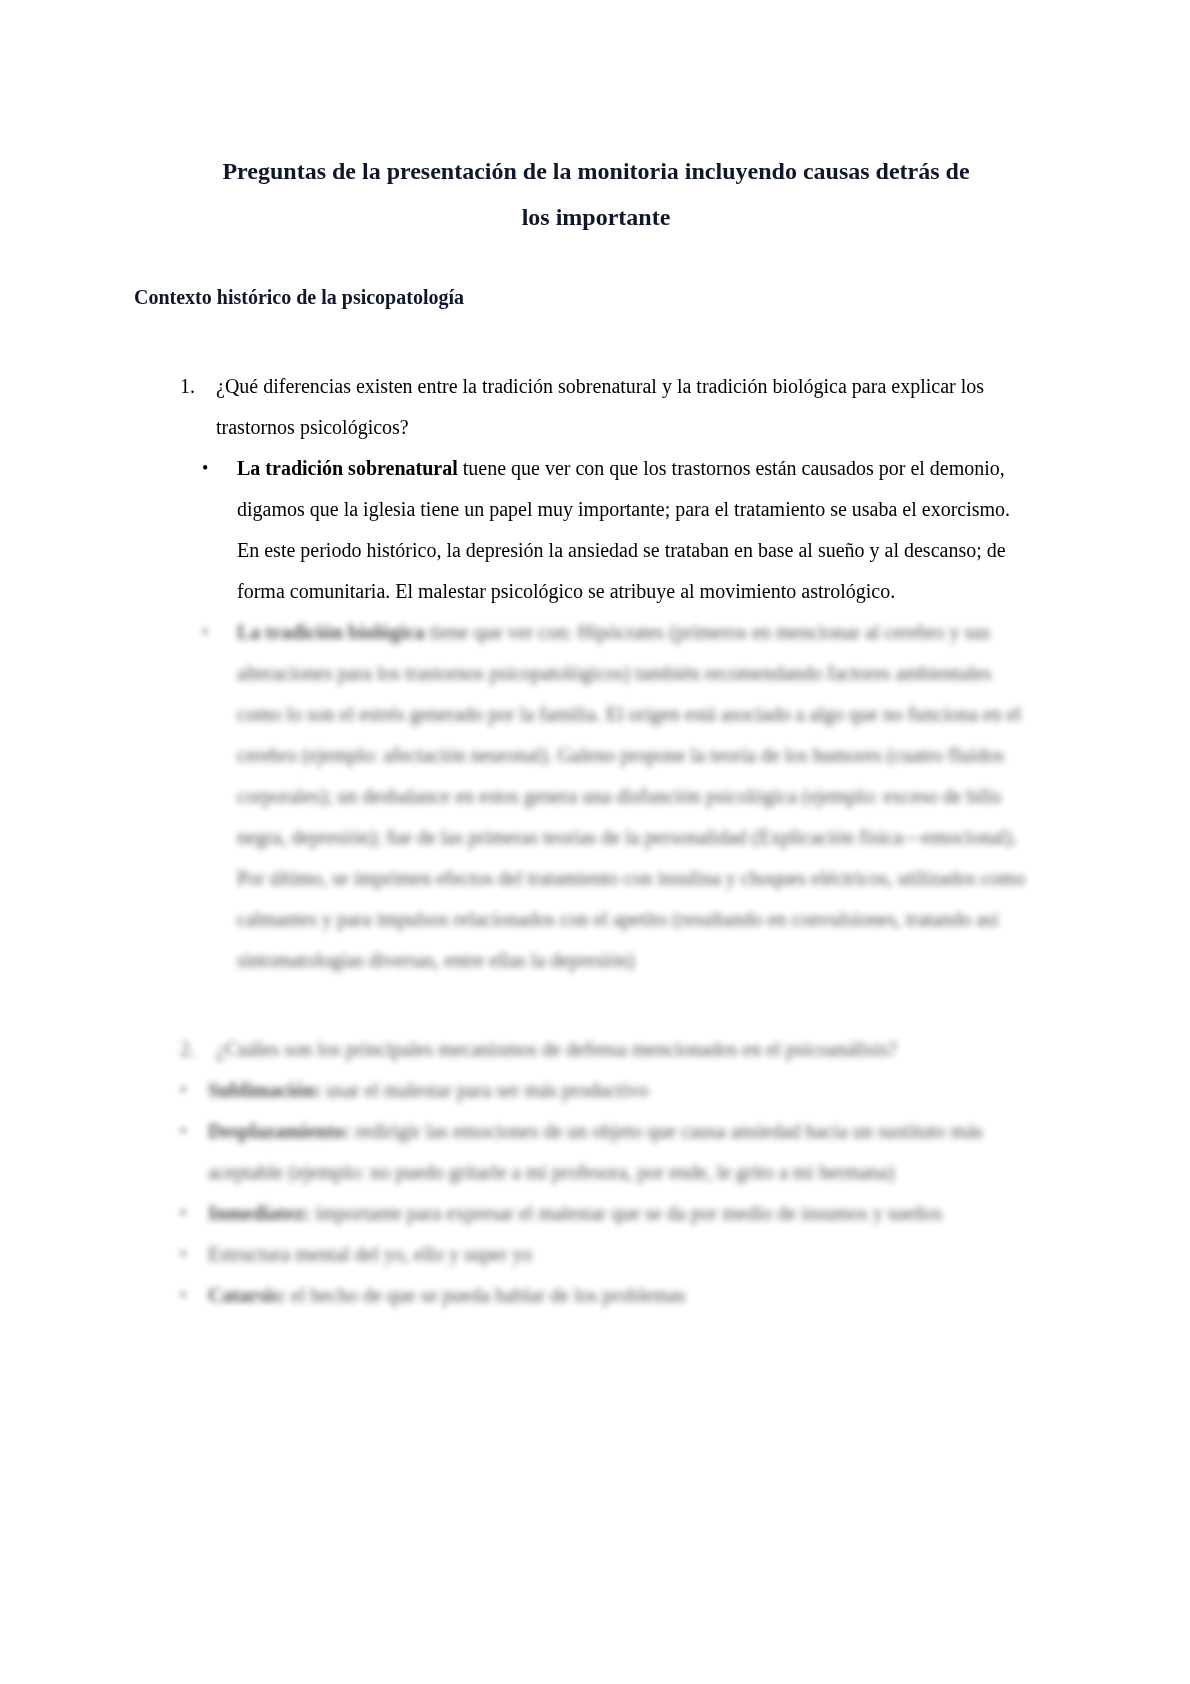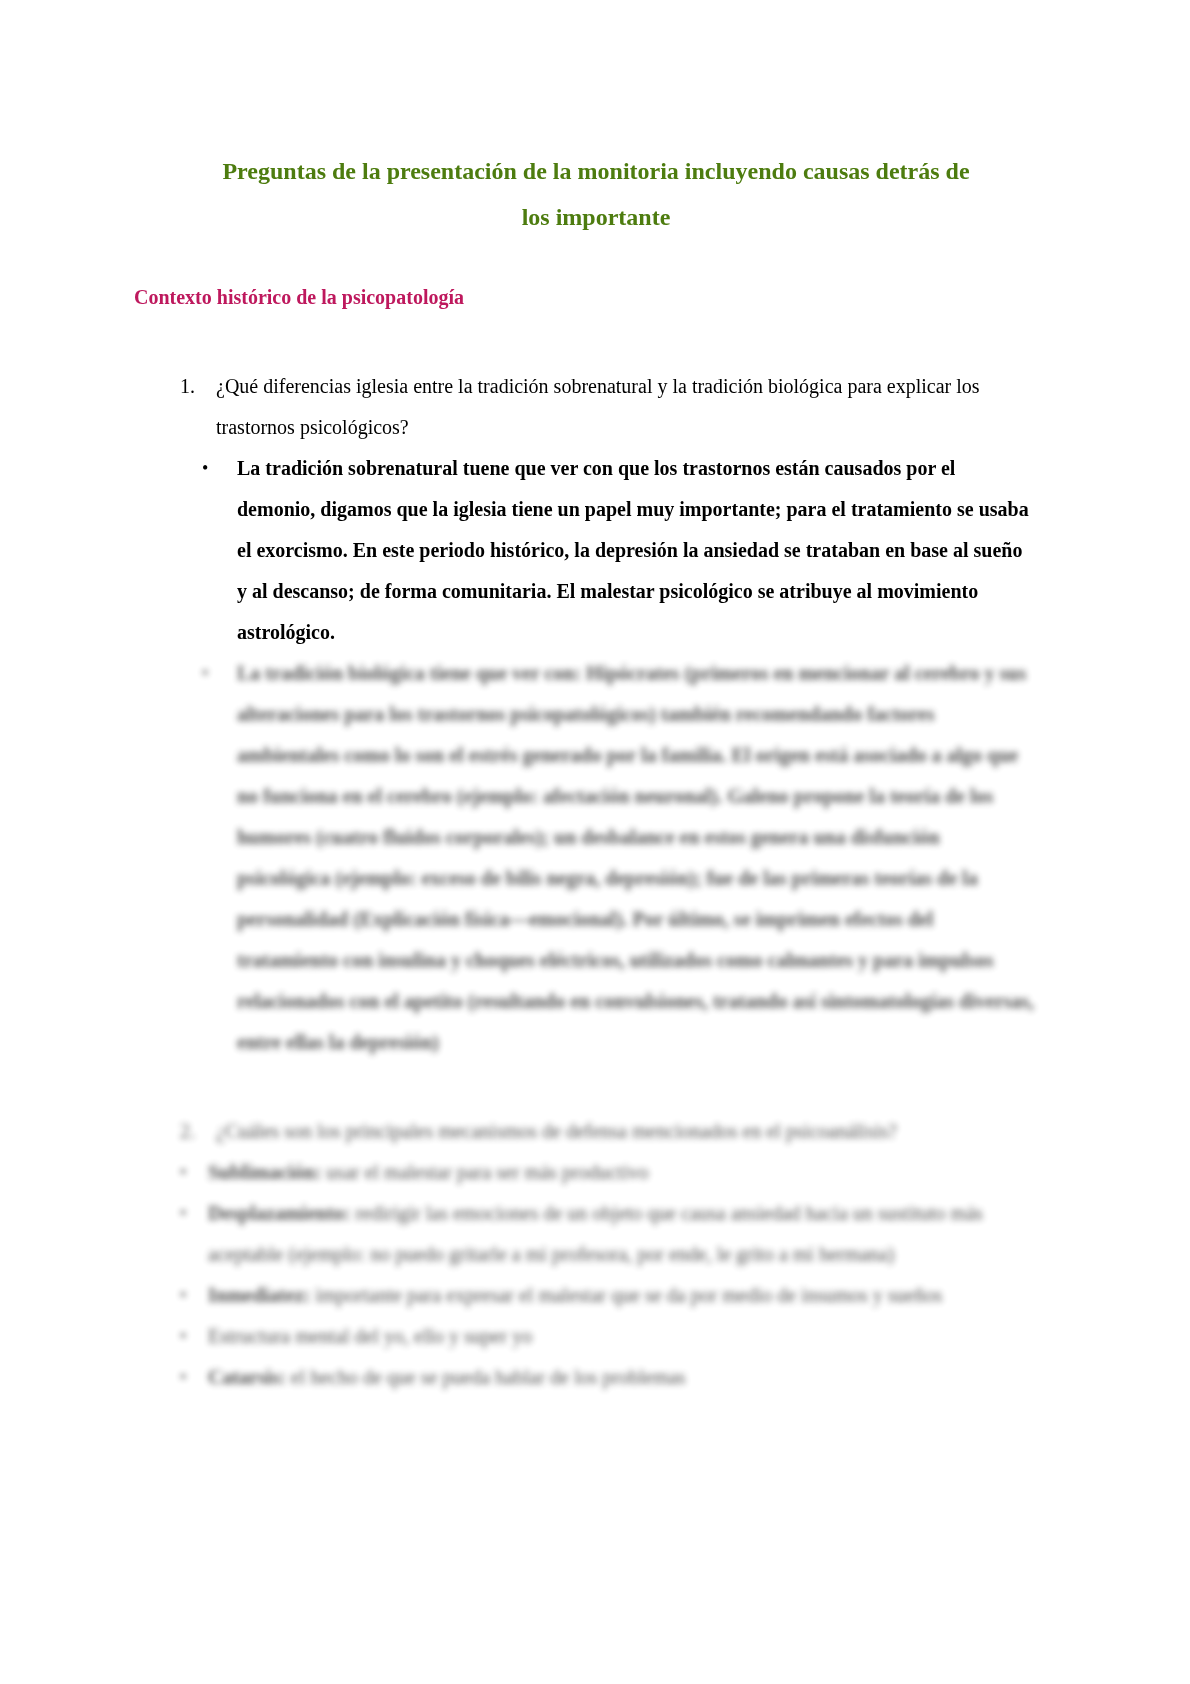--- a/index.html
+++ b/index.html
@@ -16,21 +16,21 @@
     position:absolute;
     left:134px; top:148px;
     width:924px;
   }
   .title {
     margin:0;
     font-size:24px;
     font-weight:bold;
     text-align:center;
     line-height:46px;
-    color:#4d7c0f;
+    color:#0f172a;
   }
   .title span { display:block; }
   .heading {
     margin:42px 0 0 0;
     font-size:20px;
     font-weight:bold;
     line-height:30px;
   }
   .body-flow { margin-top:54px; font-size:20px; line-height:41px; }
   .row { display:flex; align-items:flex-start; }
@@ -38,21 +38,21 @@
   .row .txt { flex:1 1 auto; }
 
   
   .q-row { padding-left:46px; }
   .q-row .marker { width:36px; }
   .q-row .txt { max-width:770px; }
 
   
   .b2-row { padding-left:68px; }
   .b2-row .marker { width:35px; font-size:18px; }
-  .b2-row .txt { max-width:800px;font-weight:bold; }
+  .b2-row .txt { max-width:800px; }
 
   
   .b1-row { padding-left:46px; }
   .b1-row .marker { width:28px; font-size:18px; }
   .b1-row .txt { max-width:812px; }
 
   .q2-block { margin-top:48px; }
 
   
   .blurred { filter: blur(3.4px); color:#2b2b2b; opacity:.82; }
@@ -61,27 +61,27 @@
 <body>
 
 <div class="page">
   <div class="doc">
 
     <h1 class="title">
       <span>Preguntas de la presentación de la monitoria incluyendo causas detrás de</span>
       <span>los importante</span>
     </h1>
 
-    <h2 class="heading" style="color: #be185d;">Contexto histórico de la psicopatología</h2>
+    <h2 class="heading" style="color: #0f172a;">Contexto histórico de la psicopatología</h2>
 
     <div class="body-flow">
 
       <div class="row q-row">
         <span class="marker">1.</span>
-        <div class="txt">¿Qué diferencias iglesia entre la tradición sobrenatural y la tradición biológica para explicar los trastornos psicológicos?</div>
+        <div class="txt">¿Qué diferencias existen entre la tradición sobrenatural y la tradición biológica para explicar los trastornos psicológicos?</div>
       </div>
 
       <div class="row b2-row">
         <span class="marker">•</span>
         <div class="txt"><b>La tradición sobrenatural</b><span> tuene que ver con que los trastornos están causados por el demonio, digamos que la iglesia tiene un papel muy importante; para el tratamiento se usaba el exorcismo. En este periodo histórico, la depresión la ansiedad se trataban en base al sueño y al descanso; de forma comunitaria. El malestar psicológico se atribuye al movimiento astrológico.</span></div>
       </div>
 
       <div class="row b2-row blurred">
         <span class="marker">•</span>
         <div class="txt"><b>La tradición biológica</b><span> tiene que ver con: Hipócrates (primeros en mencionar al cerebro y sus alteraciones para los trastornos psicopatológicos) también recomendando factores ambientales como lo son el estrés generado por la familia. El origen está asociado a algo que no funciona en el cerebro (ejemplo: afectación neuronal). Galeno propone la teoría de los humores (cuatro fluidos corporales); un desbalance en estos genera una disfunción psicológica (ejemplo: exceso de bilis negra, depresión); fue de las primeras teorías de la personalidad (Explicación física—emocional). Por último, se imprimen efectos del tratamiento con insulina y choques eléctricos, utilizados como calmantes y para impulsos relacionados con el apetito (resultando en convulsiones, tratando así sintomatologías diversas, entre ellas la depresión)</span></div>

